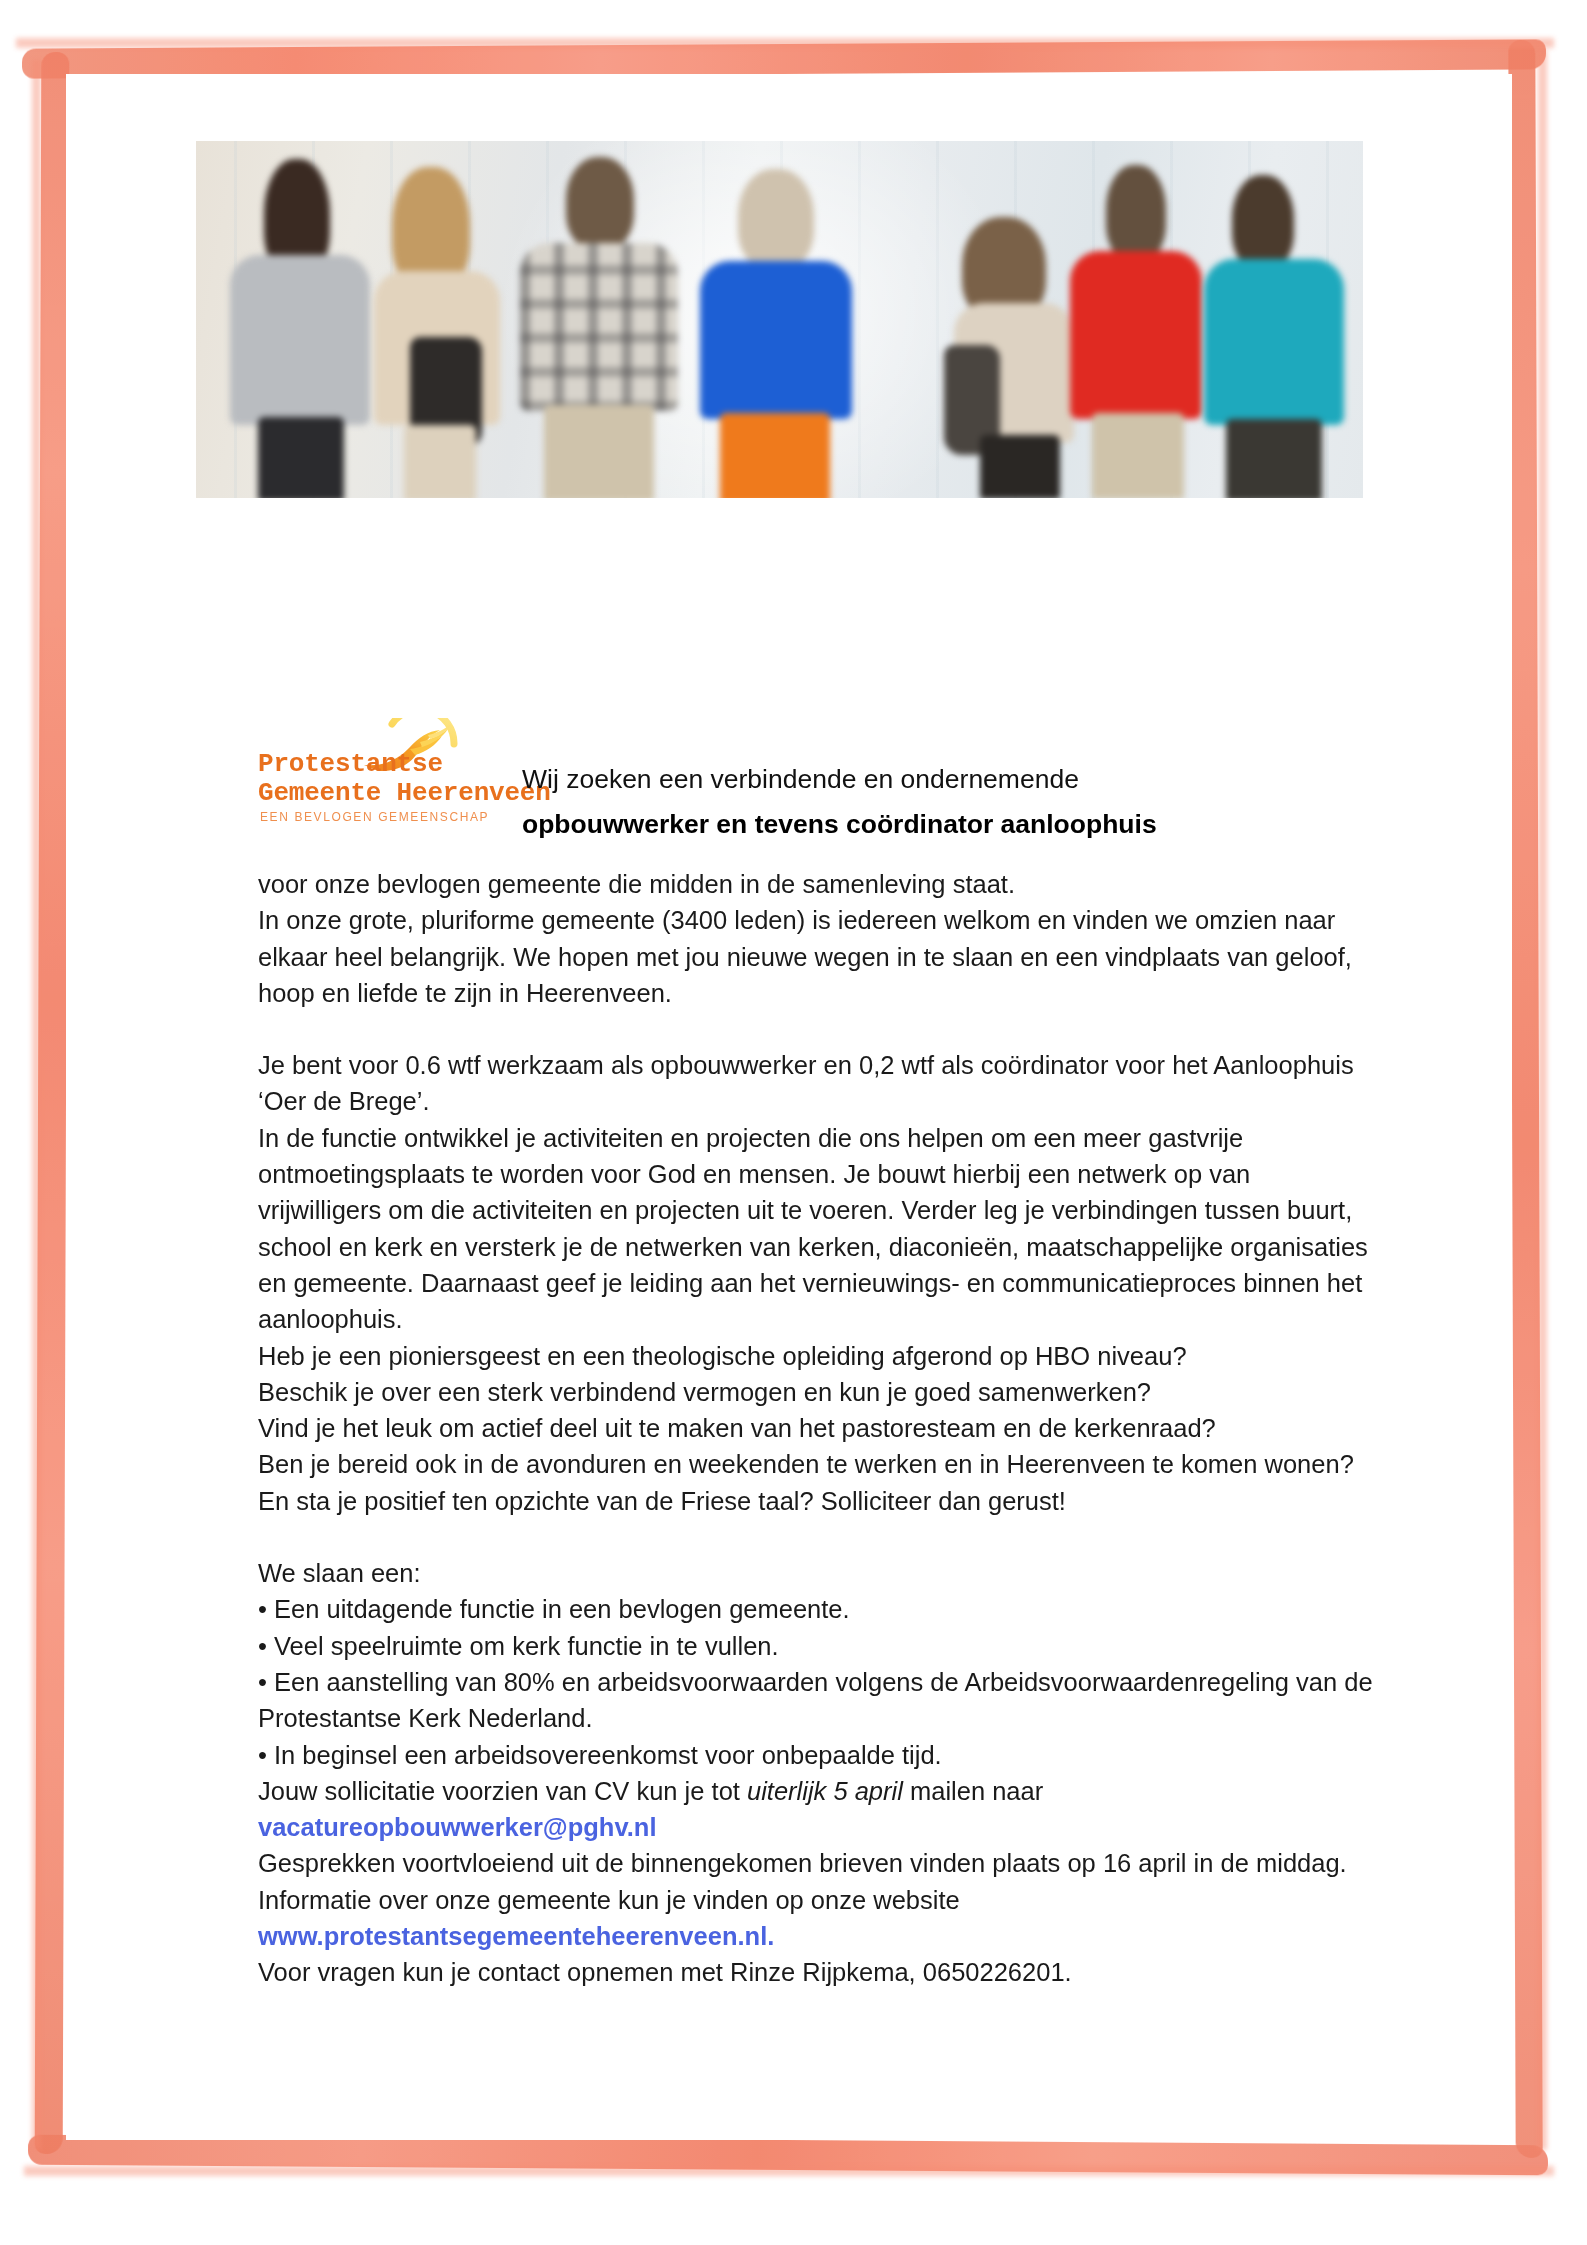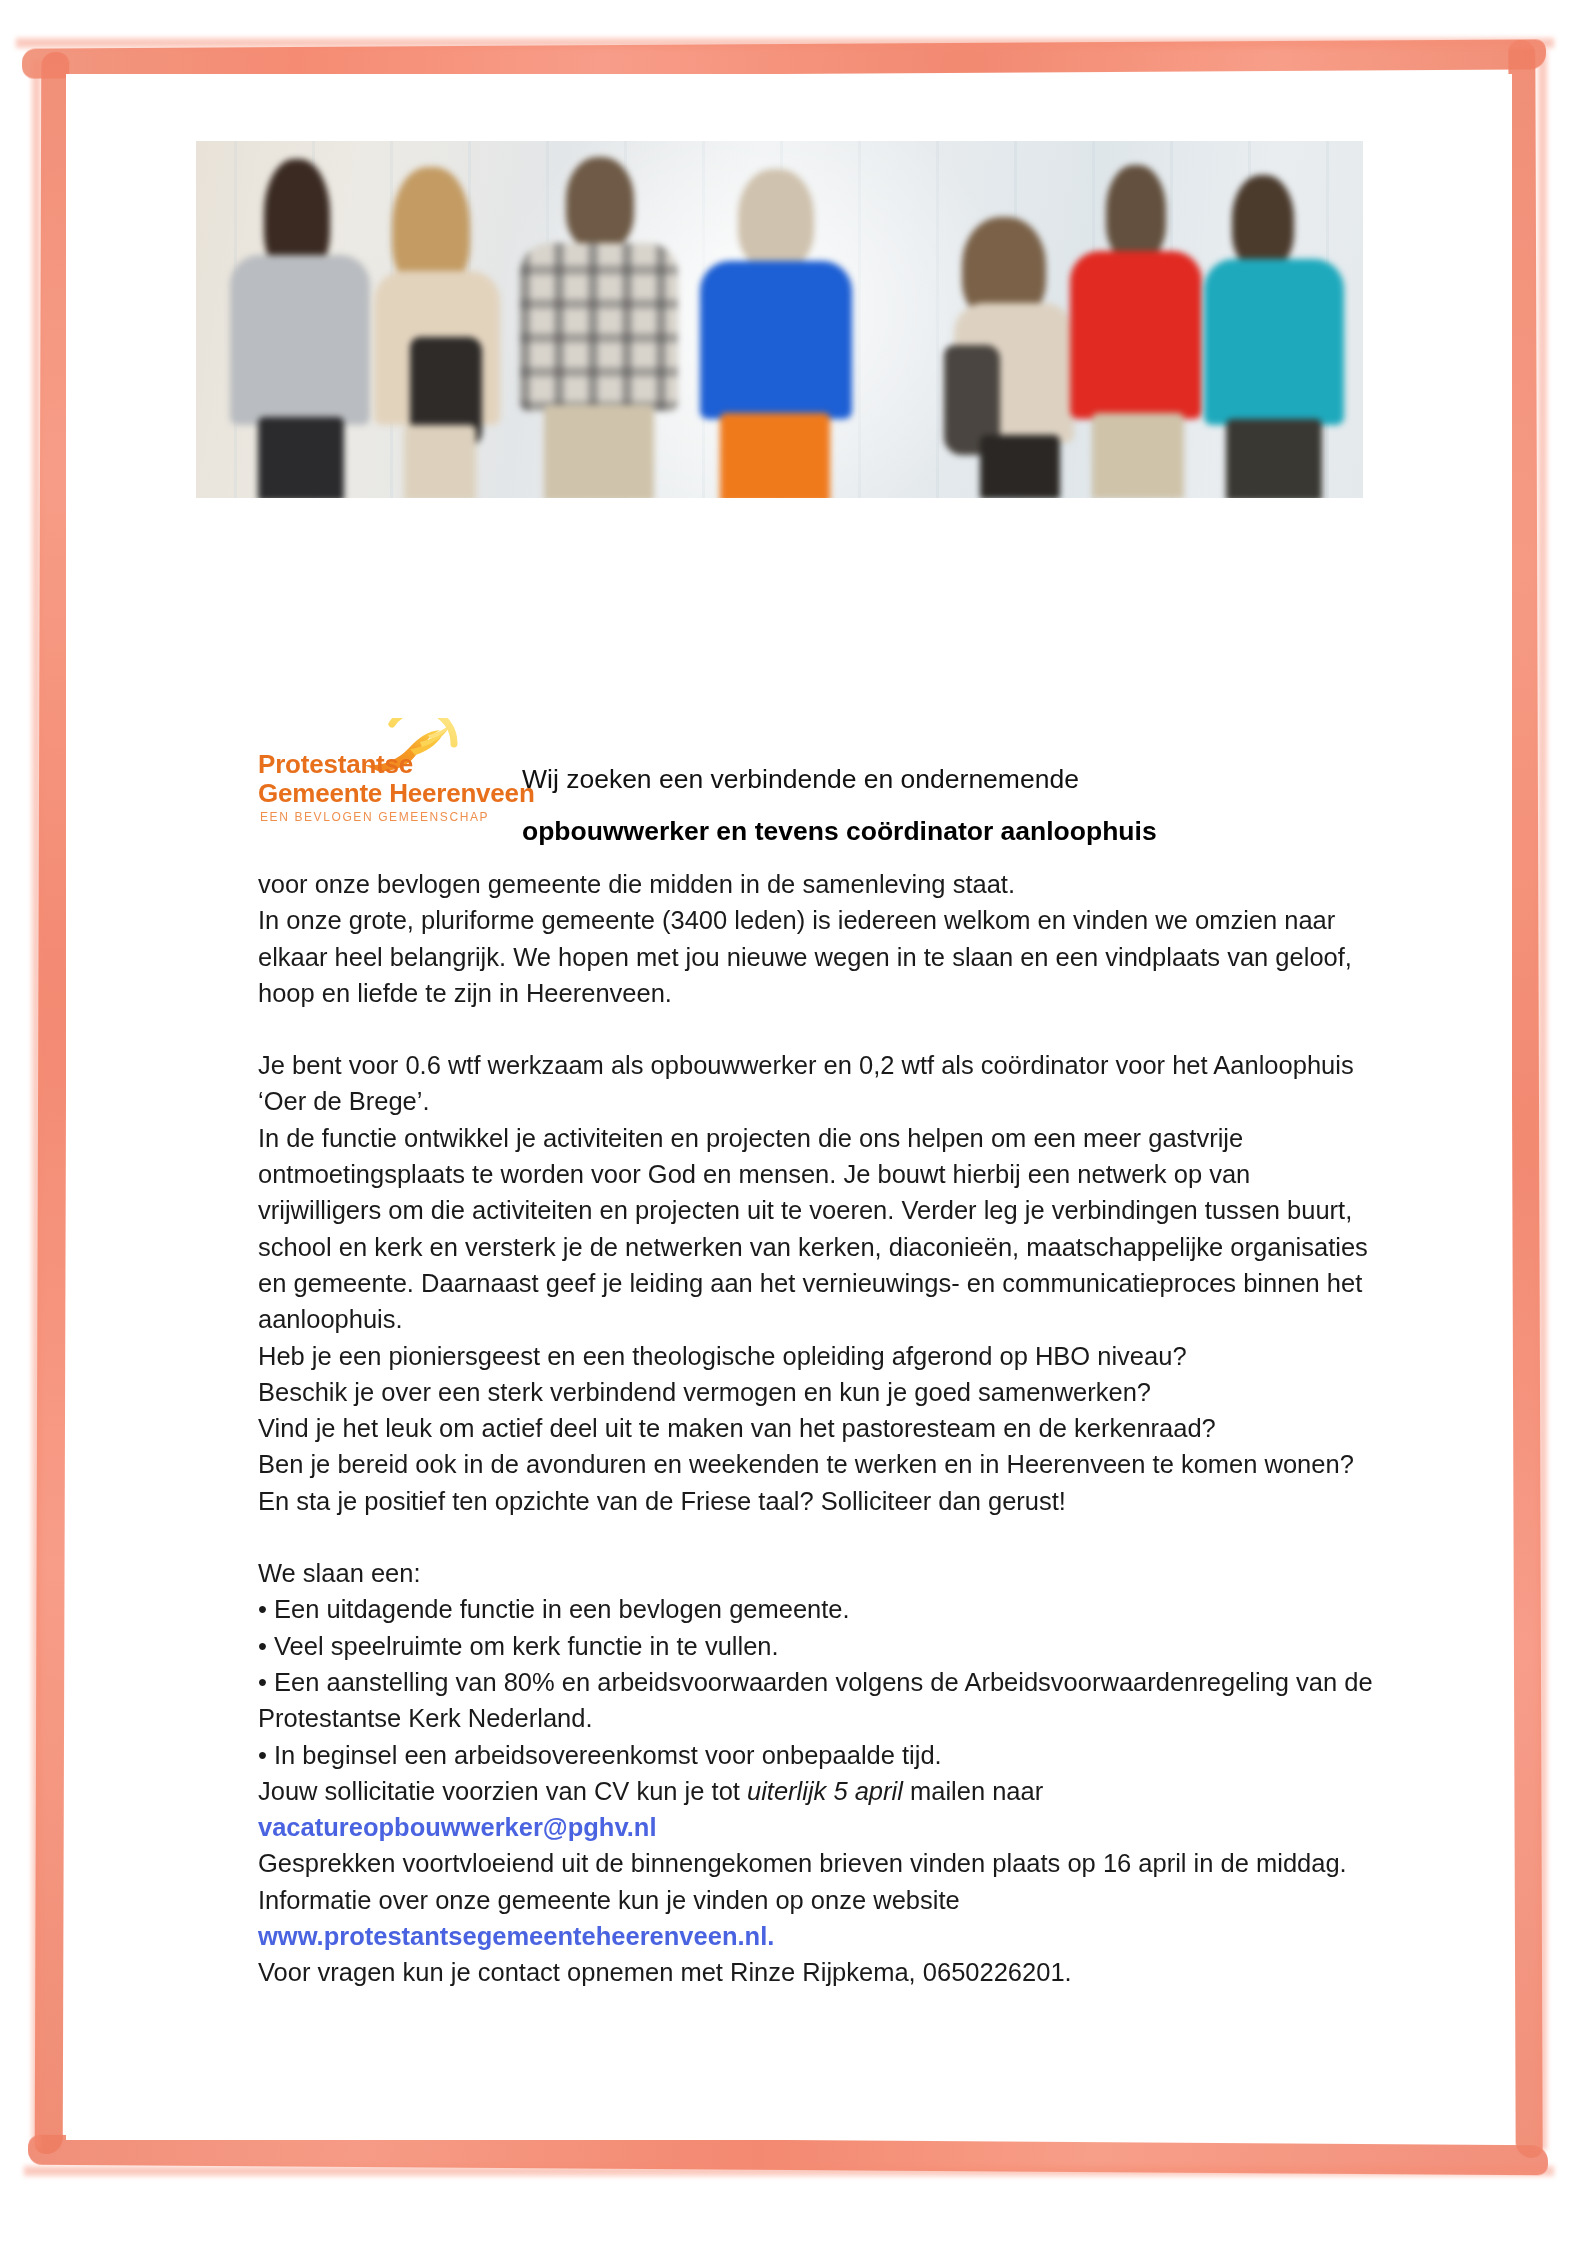--- a/index.html
+++ b/index.html
@@ -120,21 +120,21 @@
     position: absolute;
     left: 258px;
     top: 724px;
     width: 232px;
     height: 94px;
   }
   .logo-wordmark {
     position: absolute;
     left: 0;
     top: 26px;
-    font-family: Liberation Sans, sans-serif;
+    font-family: Liberation Mono, monospace;
     font-weight: 700;
     font-size: 26px;
     line-height: 29px;
     color: #e8701d;
     letter-spacing: -0.2px;
     white-space: nowrap;
   }
   .logo-tagline {
     position: absolute;
     left: 2px;
@@ -167,21 +167,21 @@
     color: #111111;
     font-weight: 400;
     white-space: nowrap;
   }
   .headline-line2 {
     font-size: 26.5px;
     line-height: 34px;
     color: #000000;
     font-weight: 700;
     white-space: nowrap;
-    margin-top: 18px;
+    margin-top: 11px;
   }
 
   
   .body-copy {
     position: absolute;
     left: 258px;
     top: 866px;
     width: 1120px;
     font-size: 25.5px;
     line-height: 36.3px;

